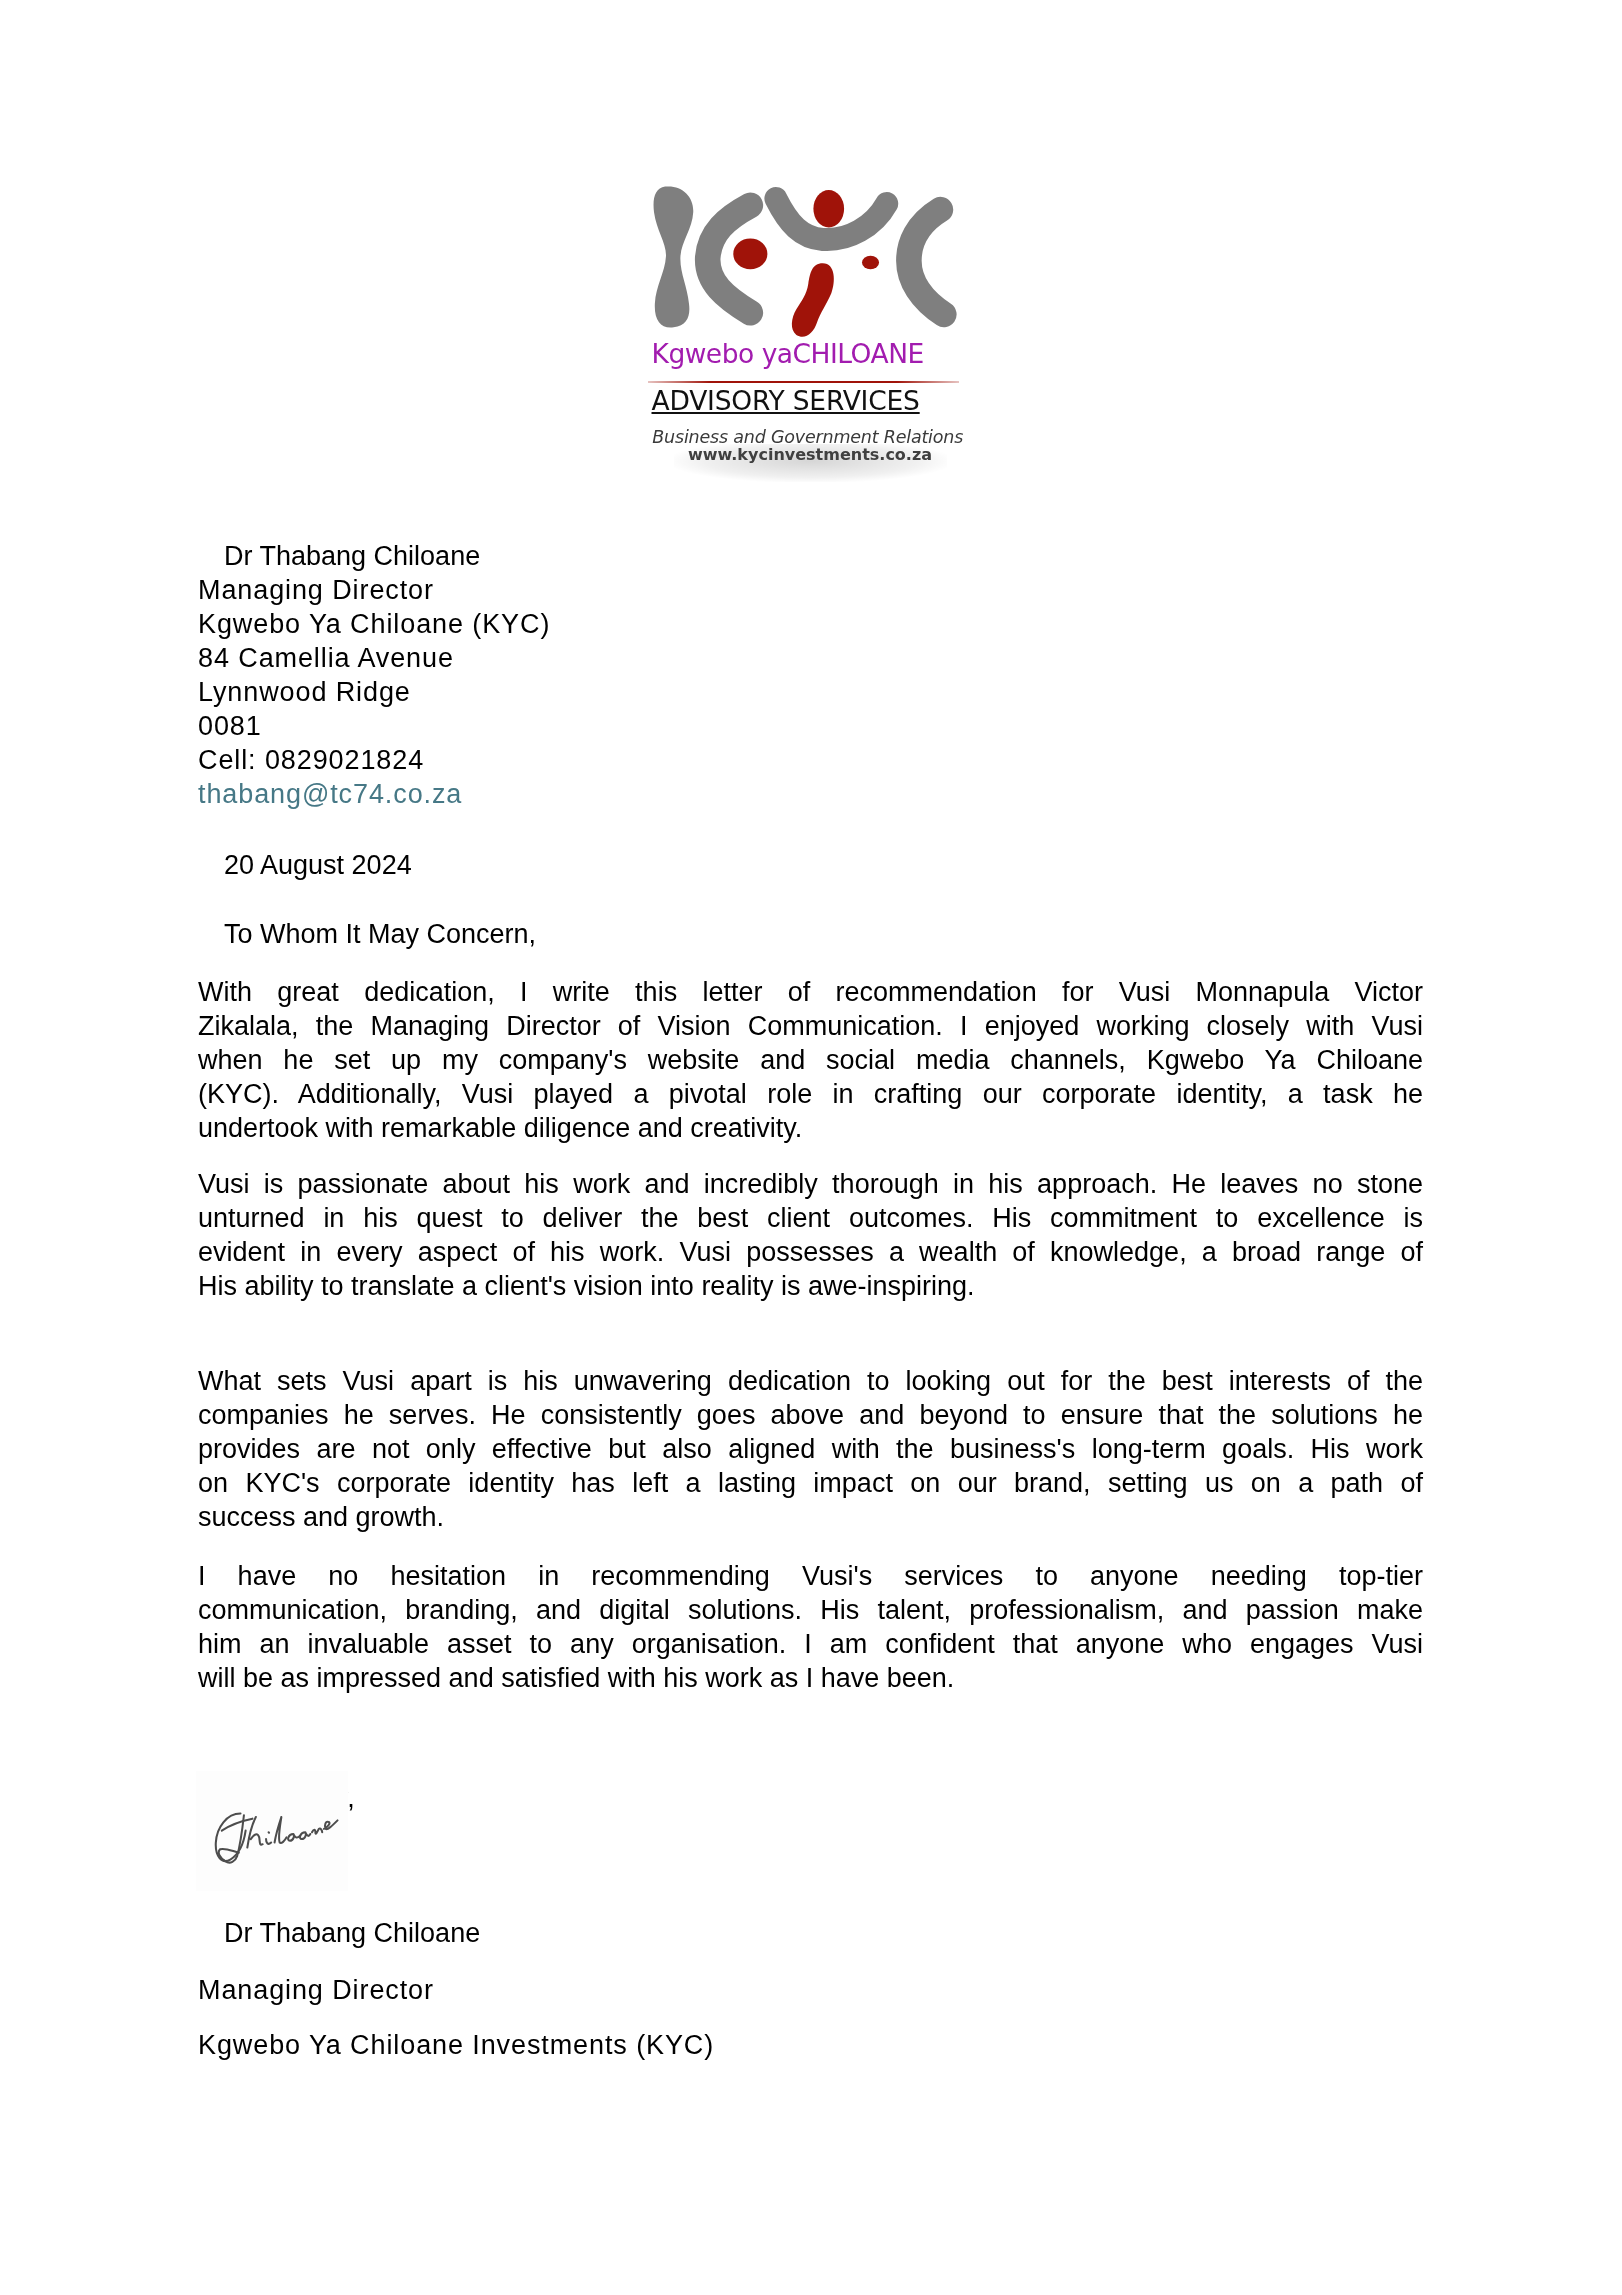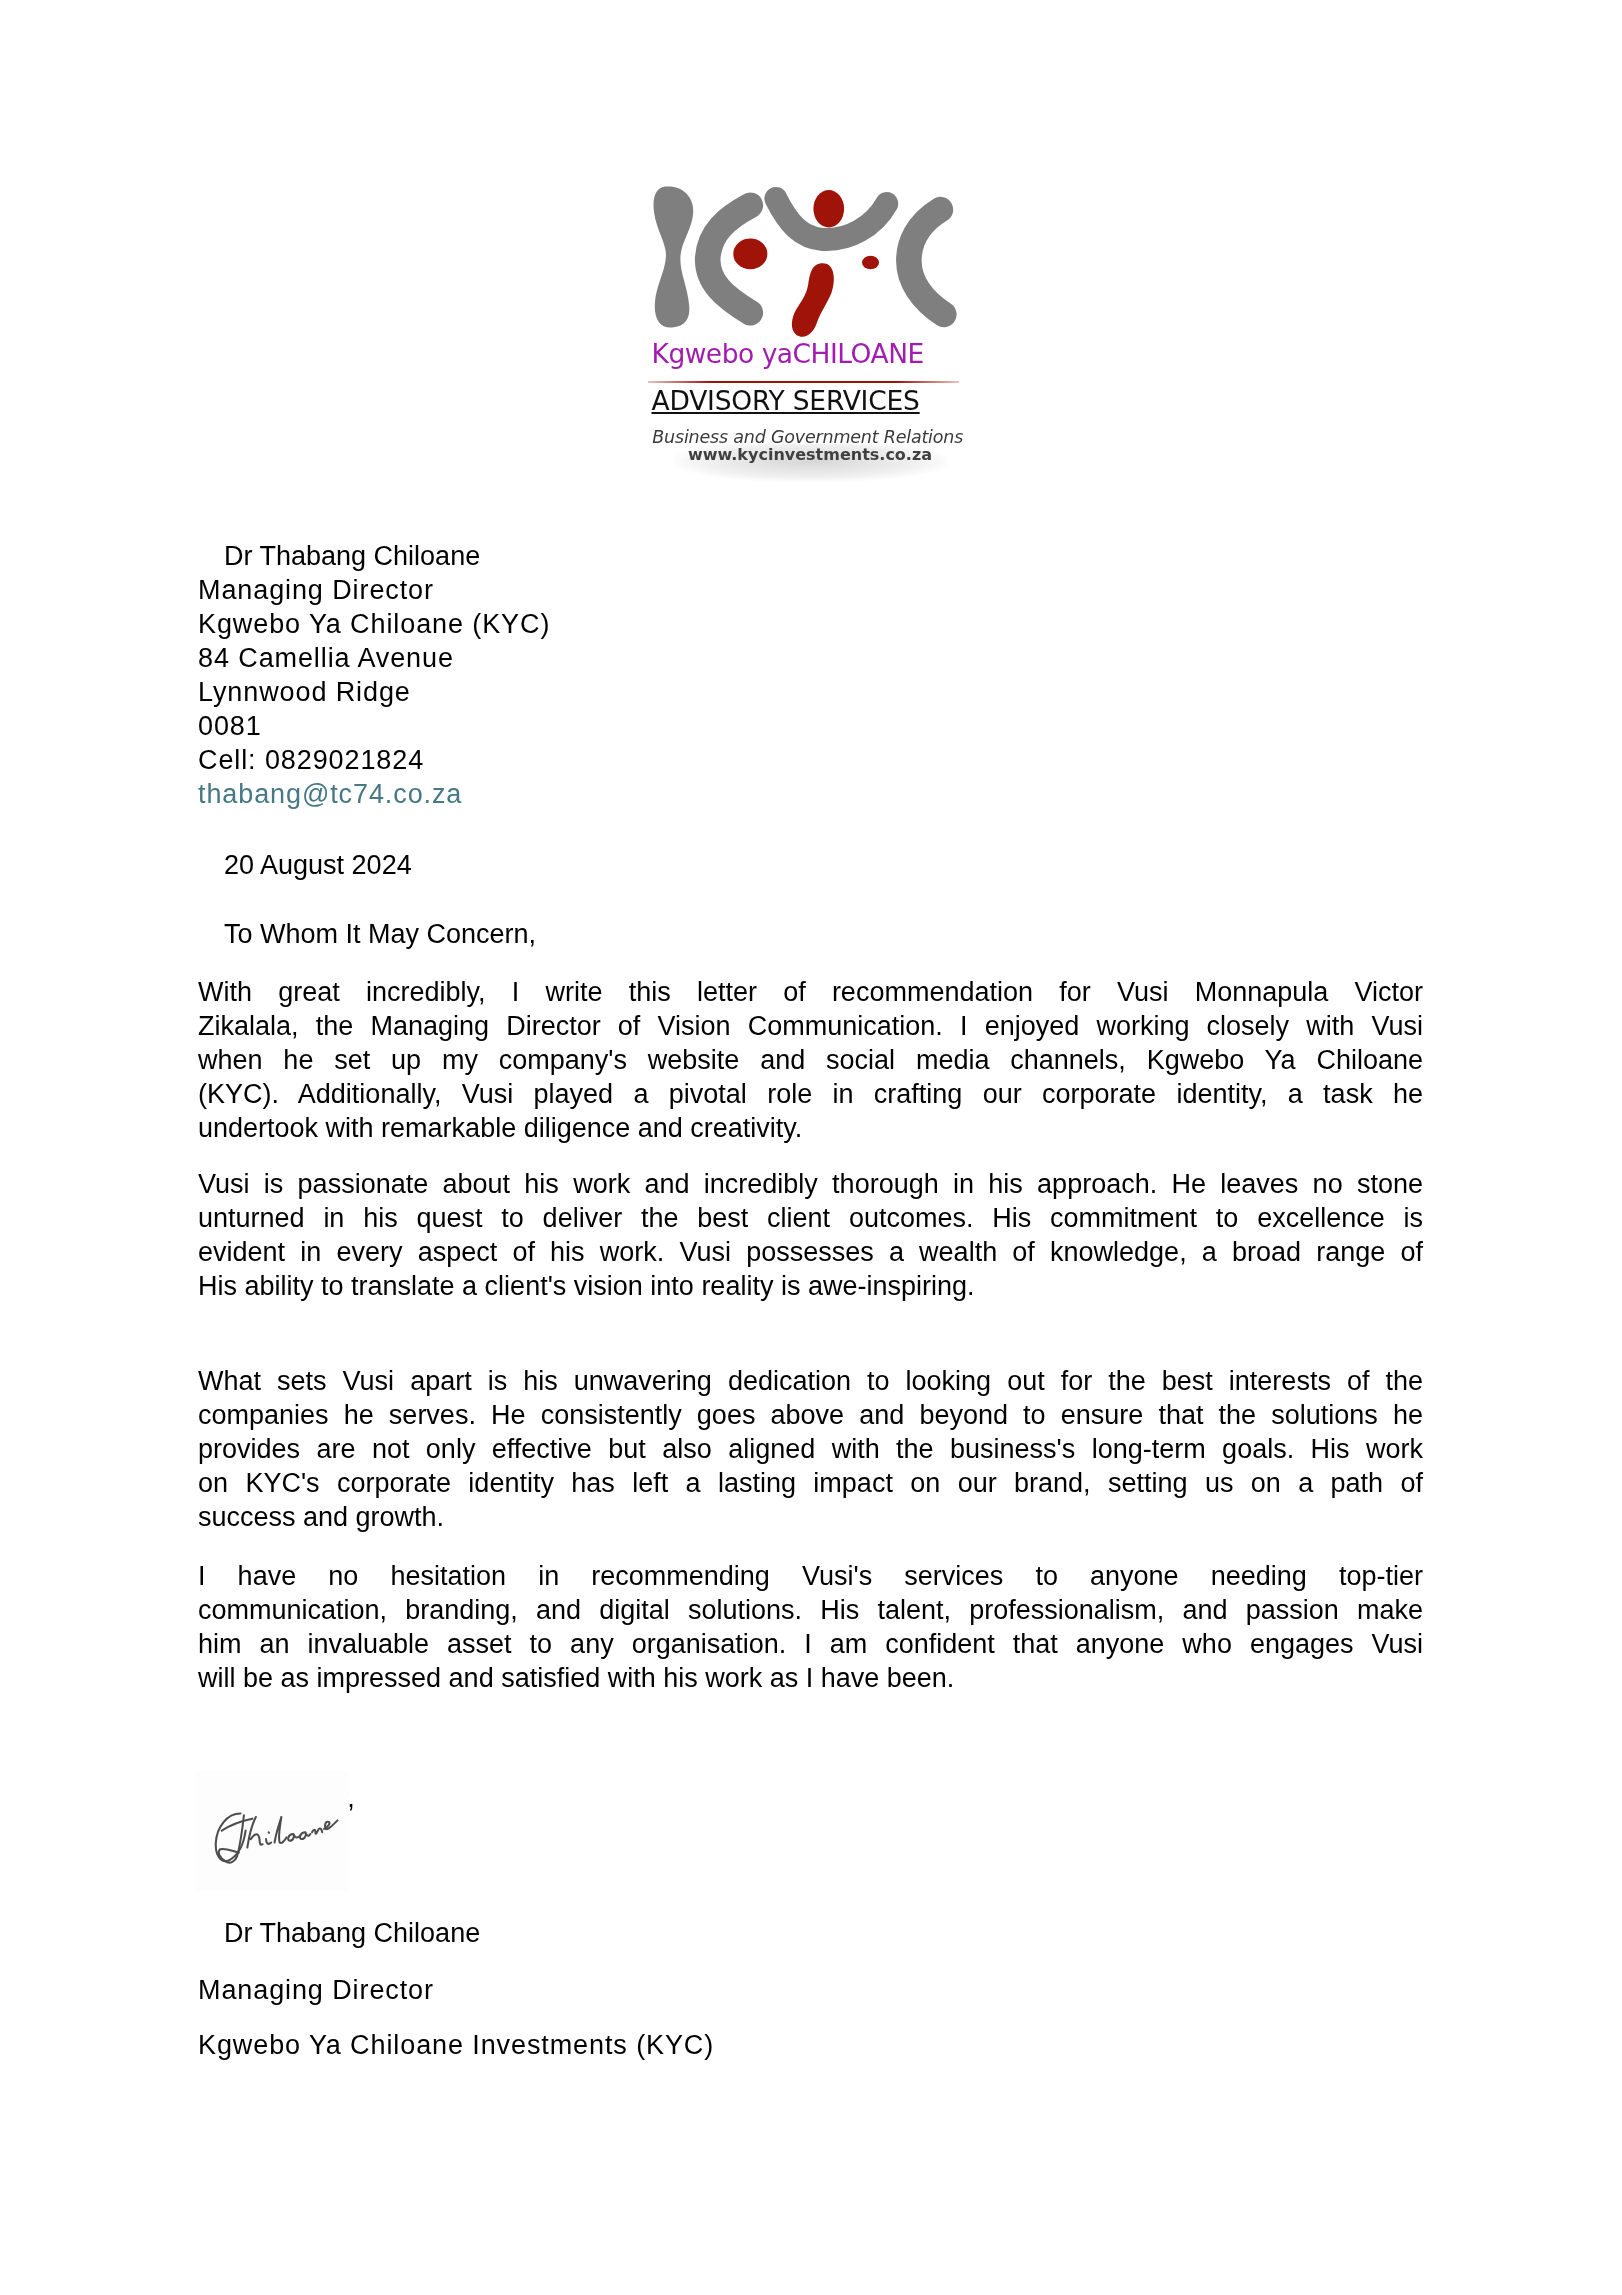--- a/index.html
+++ b/index.html
@@ -93,21 +93,21 @@
   <span class="line reg">0081</span>
   <span class="line reg">Cell: 0829021824</span>
   <span class="line reg"><a class="email">thabang@tc74.co.za</a></span>
 </div>
 
 <div id="date" class="txt bold">20 August 2024</div>
 
 <div id="greeting" class="txt bold">To Whom It May Concern,</div>
 
 <div id="p1" class="body-para">
-  <span class="ln">With great incredibly, I write this letter of recommendation for Vusi Monnapula Victor</span>
+  <span class="ln">With great dedication, I write this letter of recommendation for Vusi Monnapula Victor</span>
   <span class="ln">Zikalala, the Managing Director of Vision Communication. I enjoyed working closely with Vusi</span>
   <span class="ln">when he set up my company's website and social media channels, Kgwebo Ya Chiloane</span>
   <span class="ln">(KYC). Additionally, Vusi played a pivotal role in crafting our corporate identity, a task he</span>
   <span class="ln last">undertook with remarkable diligence and creativity.</span>
 </div>
 <div id="p2" class="body-para">
   <span class="ln">Vusi is passionate about his work and incredibly thorough in his approach. He leaves no stone</span>
   <span class="ln">unturned in his quest to deliver the best client outcomes. His commitment to excellence is</span>
   <span class="ln">evident in every aspect of his work. Vusi possesses a wealth of knowledge, a broad range of</span>
   <span class="ln last">His ability to translate a client's vision into reality is awe-inspiring.</span>

